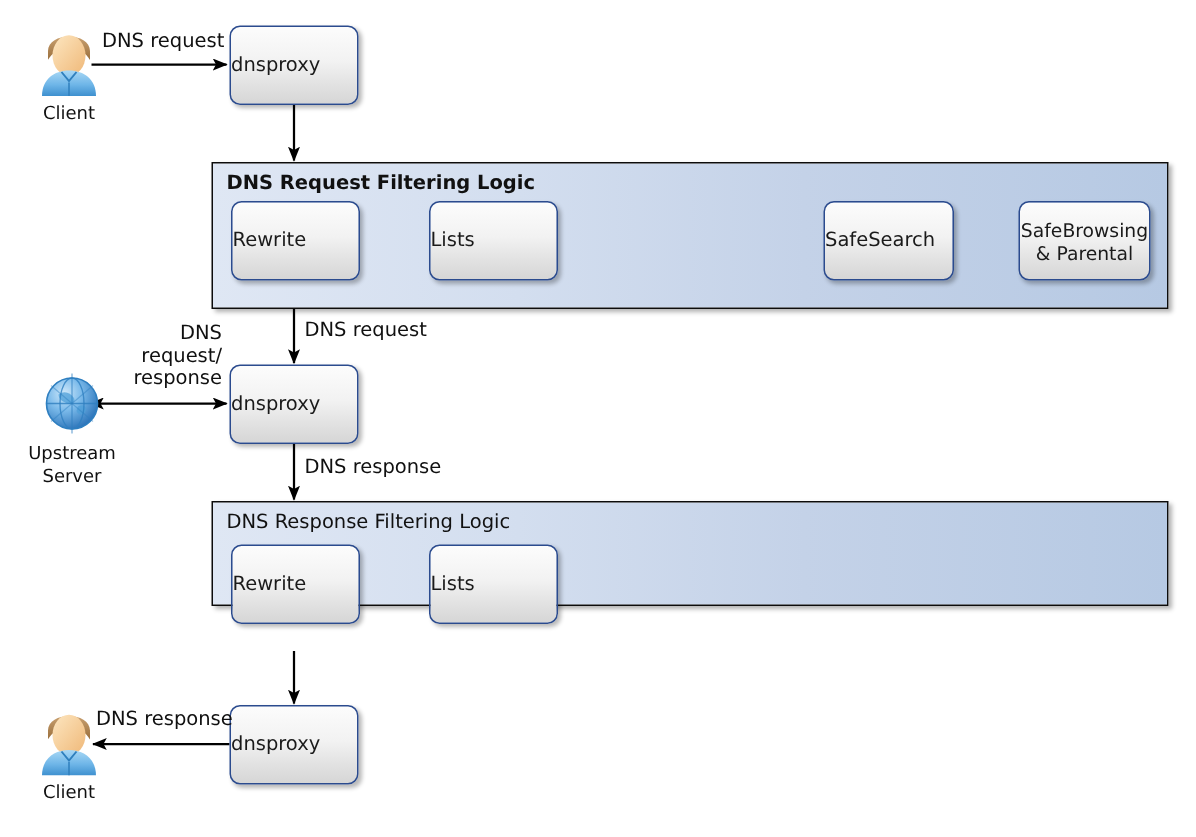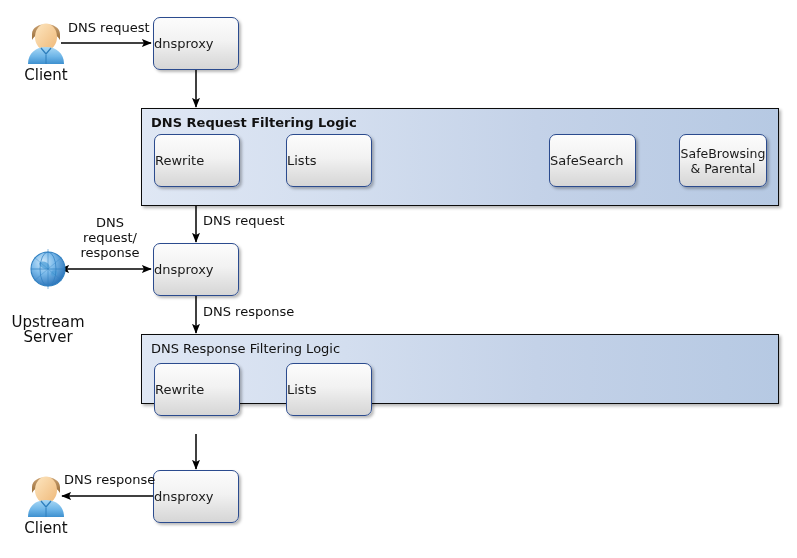--- a/index.html
+++ b/index.html
@@ -65,26 +65,26 @@
   
   .edge-label {
     position: absolute;
     font-size: 13px;
     line-height: 15px;
     color: #101010;
     white-space: pre;
     z-index: 4;
     text-align: right;
   }
-  .edge-label.center { text-align: center; }
+  .edge-label.center { text-align: right; }
 
   
   .actor-caption {
     position: absolute;
-    font-size: 15px;
+    font-size: 12px;
     line-height: 15px;
     color: #101010;
     text-align: center;
     white-space: pre;
     z-index: 4;
   }
 
   
   .actor-icon {
     position: absolute;
@@ -195,21 +195,21 @@
     <path d="M15,18 C19,15 23,17 25,20 C27,23 24,25 21,24 C18,23 15,21 15,18 Z" fill="#4e9fd8" opacity="0.75"></path>
     <path d="M28,26 C31,24 34,26 33,29 C32,32 28,32 27,29 Z" fill="#4e9fd8" opacity="0.75"></path>
 
     <ellipse cx="24" cy="24" rx="17" ry="17" fill="none" stroke="#2f7fc0" stroke-width="1.1"></ellipse>
     <ellipse cx="24" cy="24" rx="8" ry="17" fill="none" stroke="#2f7fc0" stroke-width="0.9" opacity="0.8"></ellipse>
     <line x1="7" y1="24" x2="41" y2="24" stroke="#2f7fc0" stroke-width="0.9" opacity="0.8"></line>
     <line x1="24" y1="4" x2="24" y2="44" stroke="#2f7fc0" stroke-width="0.9" opacity="0.6"></line>
     <line x1="10" y1="12" x2="38" y2="36" stroke="#2f7fc0" stroke-width="0.8" opacity="0.45"></line>
     <line x1="10" y1="36" x2="38" y2="12" stroke="#2f7fc0" stroke-width="0.8" opacity="0.45"></line>
   </svg>
-  <div class="actor-caption" style="left:10px; top:295px; width:76px;margin-top:20px;">Upstream
+  <div class="actor-caption" style="left:10px; top:295px; width:76px;">Upstream
 Server</div>
 
   <div class="edge-label center" style="left:72px; top:215px; width:76px;">DNS
 request/
 response</div>
 
   <div class="node" style="left:153px; top:243px; width:86px; height:53px;">
     <span>dnsproxy</span>
   </div>
 

